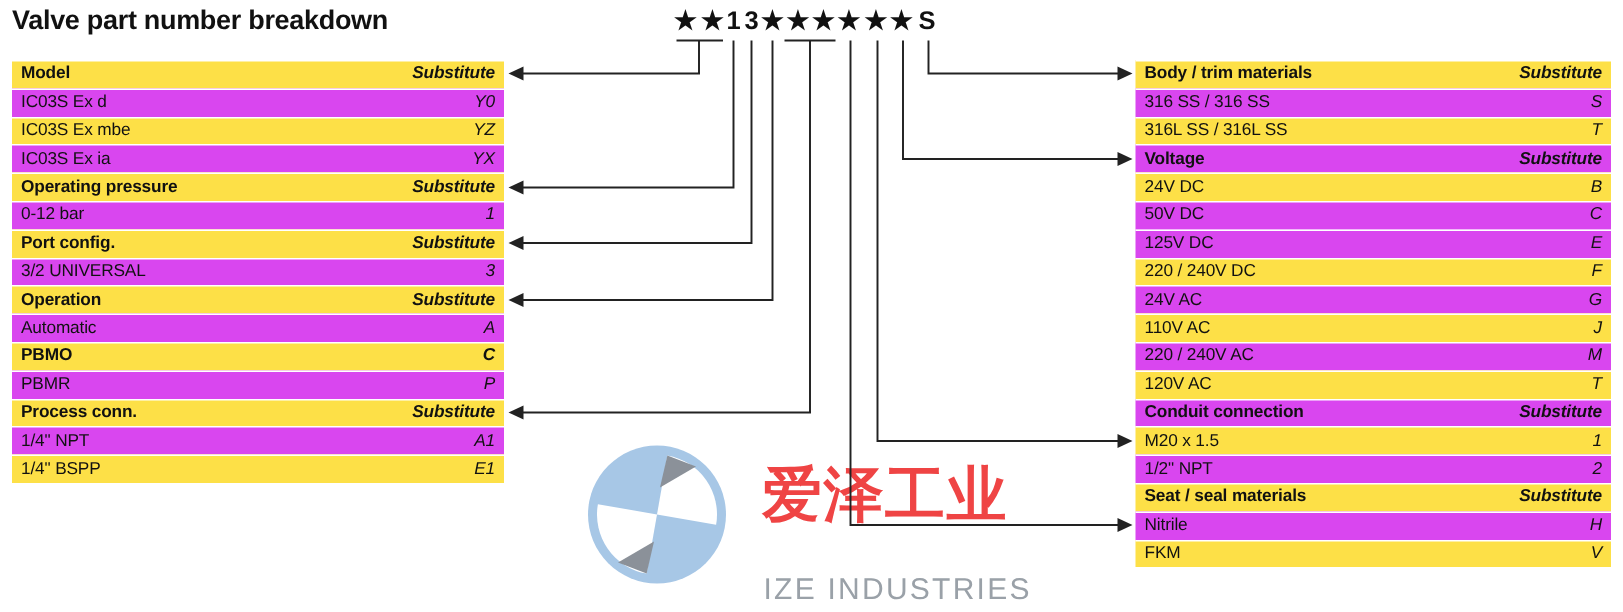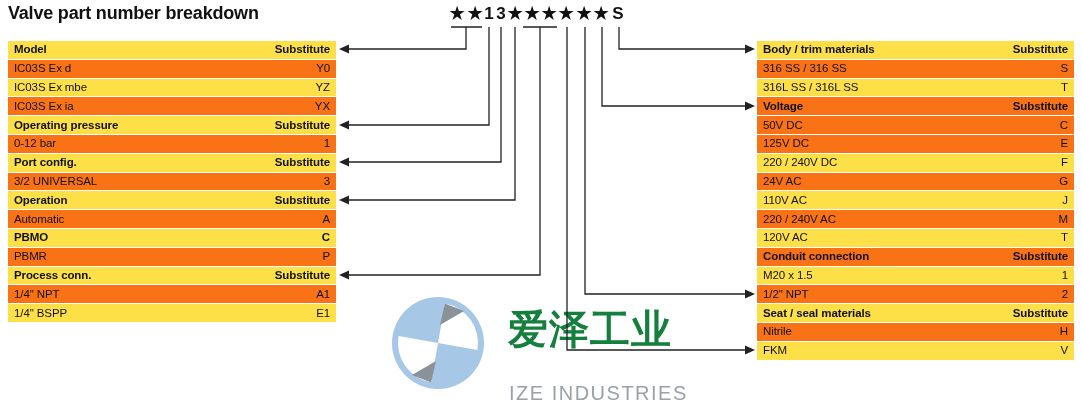--- a/index.html
+++ b/index.html
@@ -20,33 +20,33 @@
   }
   
   .bk-table{position:absolute;top:40px;}
   .bk-table .row{
     box-sizing:border-box;height:18.8px;
     display:flex;justify-content:space-between;align-items:center;
     padding:0 6px;border-top:1.5px solid #fff;
     font-size:11.5px;line-height:17px;letter-spacing:-0.1px;
   }
   .bk-table .row.gray{background:#fde047;}
-  .bk-table .row.white{background:#f97316;}
+  .bk-table .row.white{background:#d946ef;}
   .bk-table .row.hdr .lbl,.bk-table .row.hdr .val,
   .bk-table .row.boldrow .lbl,.bk-table .row.boldrow .val{font-weight:bold;}
   .lbl{white-space:nowrap;}
-  .val{white-space:nowrap;text-align:right;}
+  .val{white-space:nowrap;text-align:right;font-style:italic;}
   
   svg.overlay{position:absolute;left:0;top:0;z-index:5;pointer-events:none;}
   
   .watermark{position:absolute;left:0;top:0;z-index:1;}
   .wm-logo{position:absolute;left:391px;top:296px;}
   .wm-cn{
     position:absolute;left:508px;top:302px;
-    font-size:40px;font-weight:bold;color:#15803d;letter-spacing:1px;white-space:nowrap;
+    font-size:40px;font-weight:bold;color:#ef4444;letter-spacing:1px;white-space:nowrap;
   }
   .wm-en{
     position:absolute;left:509px;top:346px;
     font-size:20px;color:#9aa1a8;letter-spacing:1.5px;white-space:nowrap;margin-top:36px;
   }
 </style>
 </head>
 <body>
 
 <div class="page-title">Valve part number breakdown</div>
@@ -149,20 +149,24 @@
       <span class="lbl">316 SS / 316 SS</span>
       <span class="val">S</span>
     </div>
     <div class="row gray">
       <span class="lbl">316L SS / 316L SS</span>
       <span class="val">T</span>
     </div>
     <div class="row white hdr">
       <span class="lbl">Voltage</span>
       <span class="val">Substitute</span>
+    </div>
+    <div class="row gray">
+      <span class="lbl">24V DC</span>
+      <span class="val">B</span>
     </div>
     <div class="row white">
       <span class="lbl">50V DC</span>
       <span class="val">C</span>
     </div>
     <div class="row white">
       <span class="lbl">125V DC</span>
       <span class="val">E</span>
     </div>
     <div class="row gray">

